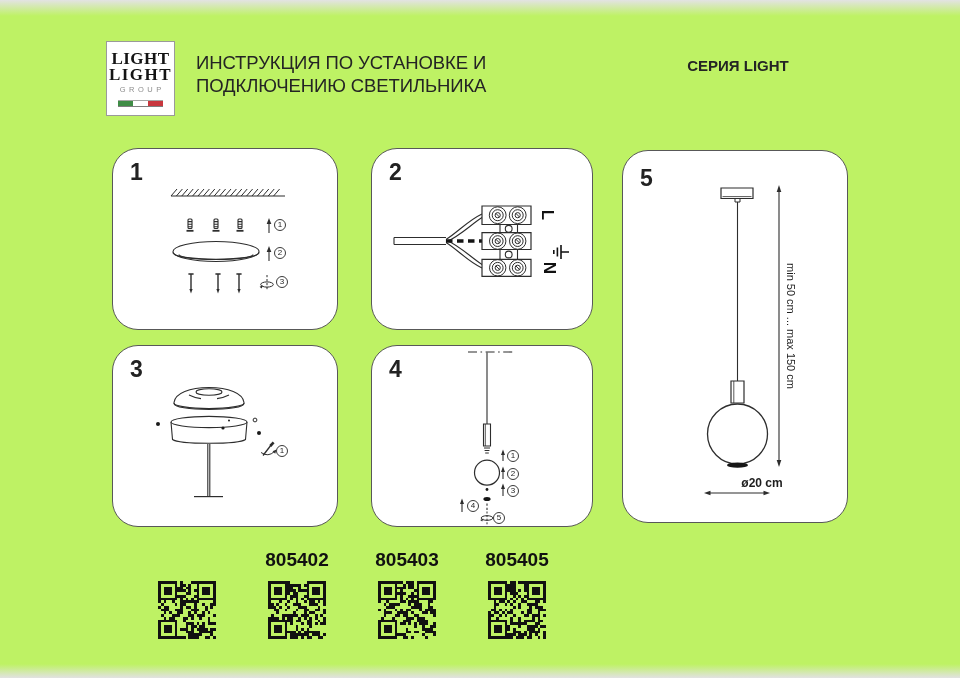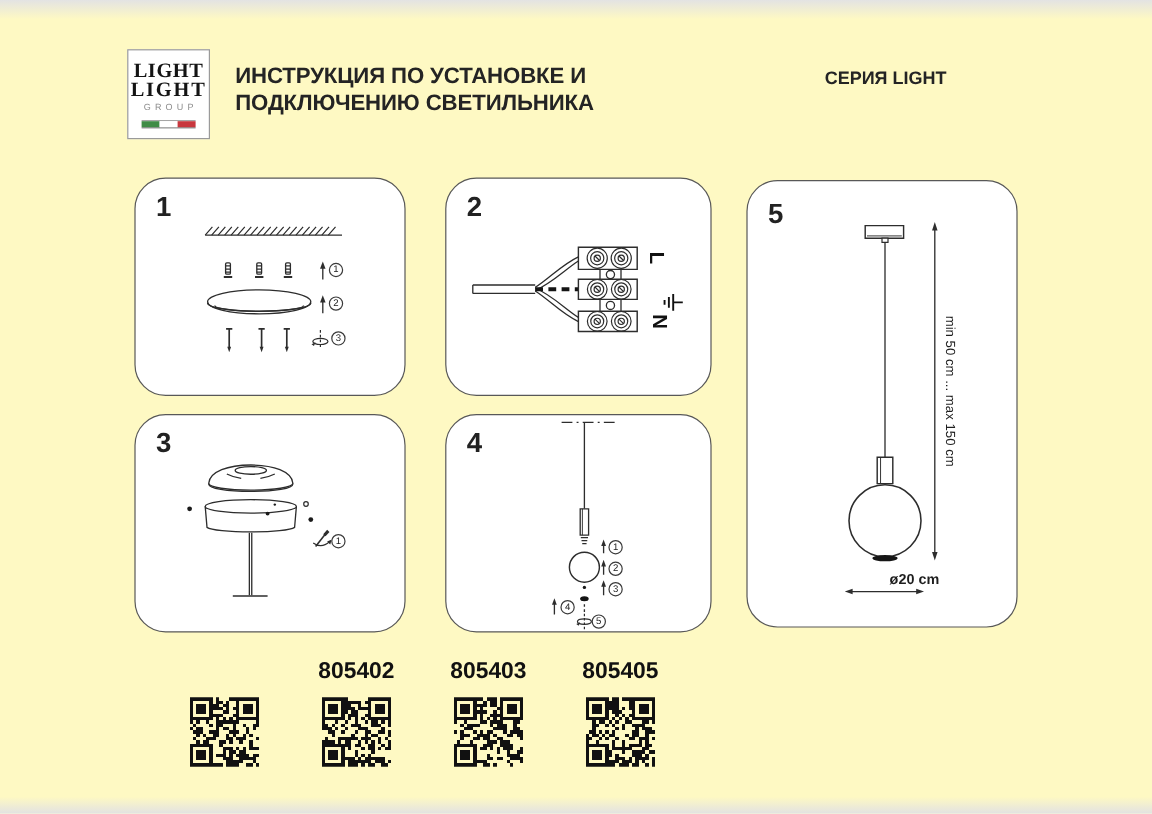--- a/index.html
+++ b/index.html
@@ -1,35 +1,35 @@
 <!DOCTYPE html>
 <html><head>
 <meta charset="utf-8">
 <style>
   html,body{margin:0;padding:0;background:#fff;width:960px;height:678px;overflow:hidden;
     font-family:"Liberation Sans",sans-serif;-webkit-font-smoothing:antialiased;}
-  .sheet{position:absolute;left:0;top:0;width:960px;height:678px;background:#fef9c3;}
+  .sheet{position:absolute;left:0;top:0;width:960px;height:678px;background:#bef264;}
   .band-top{position:absolute;left:0;top:0;width:960px;height:16px;
     background:linear-gradient(#e3e3e3,rgba(255,255,255,0));}
   .band-bottom{position:absolute;left:0;bottom:0;width:960px;height:14px;
     background:linear-gradient(rgba(255,255,255,0),#e2e2e2);}
   
   .logo{position:absolute;left:106px;top:41px;width:69px;height:75px;border:1px solid #9a9a9a;
     background:#fff;text-align:center;box-sizing:border-box;}
   .logo .l1{display:block;margin-top:9px;font-family:"Liberation Serif",serif;font-weight:700;
     font-size:17px;line-height:16px;letter-spacing:.5px;color:#141414;}
   .logo .l2{display:block;font-family:"Liberation Serif",serif;font-weight:700;
     font-size:17px;line-height:16px;letter-spacing:1.5px;color:#141414;}
   .logo .l3{display:block;margin-top:2px;font-size:7.5px;letter-spacing:3.5px;color:#8d8d8d;
     text-indent:3.5px;}
   .flag{position:absolute;left:11px;bottom:8px;width:45px;height:7px;border-top:1px solid #a5a5a5;
     border-bottom:1px solid #7e7e7e;display:flex;box-sizing:border-box;}
   .flag i{flex:1;display:block;}
   
-  .title{position:absolute;left:196px;top:51px;font-size:18.5px;font-weight:700;
+  .title{position:absolute;left:196px;top:51px;font-size:18.5px;font-weight:400;
     line-height:23px;color:#242424;letter-spacing:-.1px;white-space:nowrap;}
   .series{position:absolute;left:738px;top:57px;transform:translateX(-50%);
     font-size:15px;font-weight:700;color:#242424;white-space:nowrap;}
   .articles{position:absolute;left:737px;top:78px;transform:translateX(-50%);
     font-size:18px;font-weight:700;color:#242424;white-space:nowrap;}
   
   .panel{position:absolute;border:1.2px solid #585858;border-radius:26px;background:#fff;box-sizing:border-box;}
   .pnum{position:absolute;left:17px;top:10px;font-size:23px;font-weight:600;color:#222;}
   .panel svg{position:absolute;left:0;top:0;}
   svg *{vector-effect:non-scaling-stroke;}

